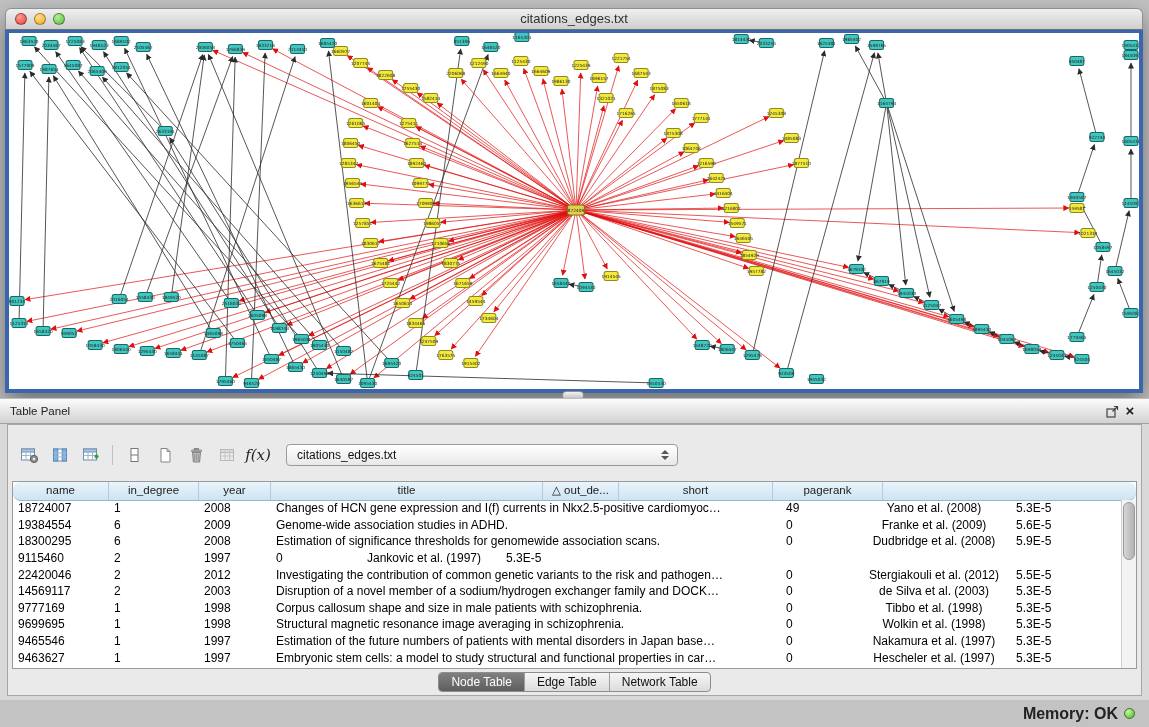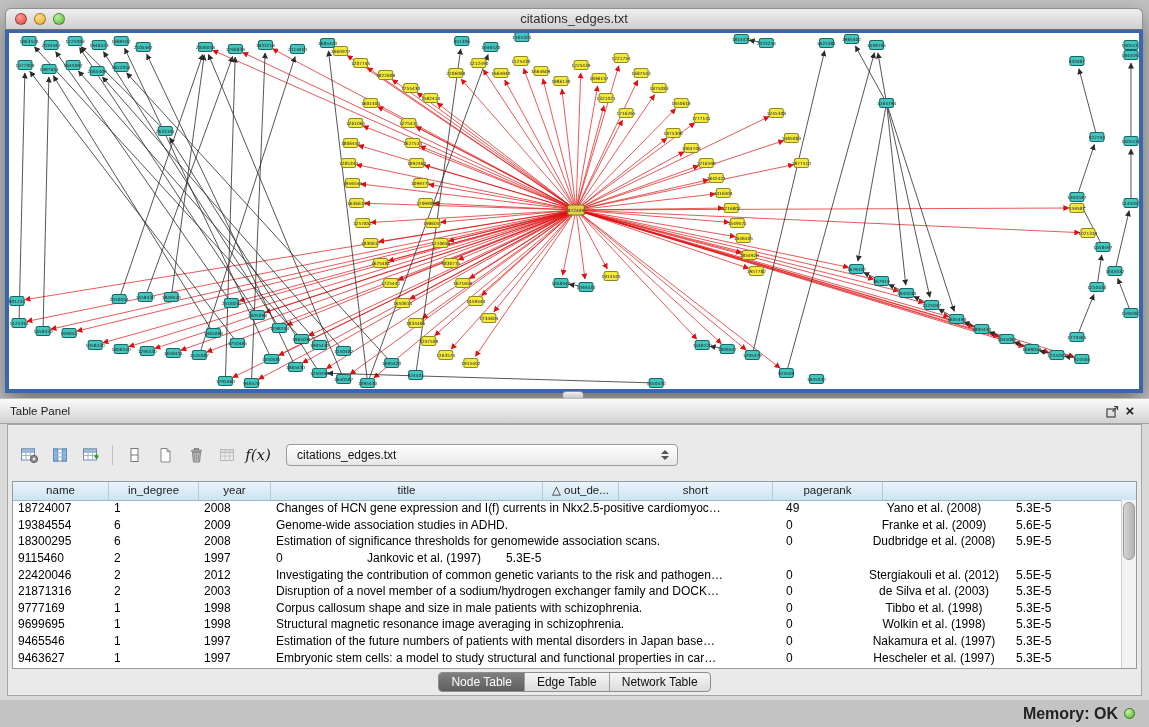--- a/index.html
+++ b/index.html
@@ -45,21 +45,21 @@
   .tb-sep{width:1px;height:20px;background:#c0c0c0;margin:0 3px;}
   .fx-btn{font-family:"DejaVu Serif",serif;font-style:italic;font-size:15px;color:#222;}
   .combo{margin-left:10px;width:392px;height:22px;background:linear-gradient(#ffffff,#e8e8e8);border:1px solid #9b9b9b;border-radius:4px;
     display:flex;align-items:center;padding:0 8px 0 10px;font-size:12px;color:#111;box-sizing:border-box;}
   .combo .cv{flex:1;overflow:hidden;white-space:nowrap;}
   .combo-arrows{display:flex;flex-direction:column;gap:2px;align-items:center;}
   .tri-up{width:0;height:0;border-left:4px solid transparent;border-right:4px solid transparent;border-bottom:4px solid #555;}
   .tri-down{width:0;height:0;border-left:4px solid transparent;border-right:4px solid transparent;border-top:4px solid #555;}
 
   .tbl{position:absolute;left:4px;right:4px;top:56px;bottom:26px;background:#fff;border:1px solid #9a9a9a;box-sizing:border-box;overflow:hidden;}
-  .tbl-head{display:flex;height:18px;background:linear-gradient(#eaf4fb,#cde4f3);border-bottom:1px solid #9cb6ca;}
+  .tbl-head{display:flex;height:18px;background:linear-gradient(#eaf4fb,#cde4f3);border-bottom:1px solid #9cb6ca;border-radius:8px;}
   .hc{font-size:11.5px;color:#1c1c1c;text-align:center;line-height:17px;border-right:1px solid #b3cadd;box-sizing:border-box;
     overflow:hidden;white-space:nowrap;}
   .hfill{flex:1;border-right:none;}
   .c0{width:96px;flex:none;} .c1{width:90px;flex:none;} .c2{width:72px;flex:none;} .c3{flex:1 1 auto;min-width:0;}
   .c4{width:76px;flex:none;} .c5{width:154px;flex:none;} .c6{width:110px;flex:none;}
   .tbl-body{position:absolute;left:0;right:15px;top:18px;bottom:0;overflow:hidden;}
   .trow{display:flex;height:16.6px;align-items:center;}
   .tc{font-size:12px;color:#000;padding-left:5px;overflow:hidden;white-space:nowrap;box-sizing:border-box;}
   .tc.ctr{text-align:center;padding-left:0;}
   .vscroll{position:absolute;top:18px;right:0;bottom:0;width:15px;background:#f3f3f3;border-left:1px solid #d0d0d0;box-sizing:border-box;}
@@ -984,21 +984,21 @@
             <div class="trow">
               <div class="tc c0">22420046</div>
               <div class="tc c1">2</div>
               <div class="tc c2">2012</div>
               <div class="tc c3">Investigating the contribution of common genetic variants to the risk and pathogen…</div>
               <div class="tc c4">0</div>
               <div class="tc c5 ctr">Stergiakouli et al. (2012)</div>
               <div class="tc c6">5.5E-5</div>
             </div>
             <div class="trow">
-              <div class="tc c0">21871316</div>
+              <div class="tc c0">14569117</div>
               <div class="tc c1">2</div>
               <div class="tc c2">2003</div>
               <div class="tc c3">Disruption of a novel member of a sodium/hydrogen exchanger family and DOCK…</div>
               <div class="tc c4">0</div>
               <div class="tc c5 ctr">de Silva et al. (2003)</div>
               <div class="tc c6">5.3E-5</div>
             </div>
             <div class="trow">
               <div class="tc c0">9777169</div>
               <div class="tc c1">1</div>

